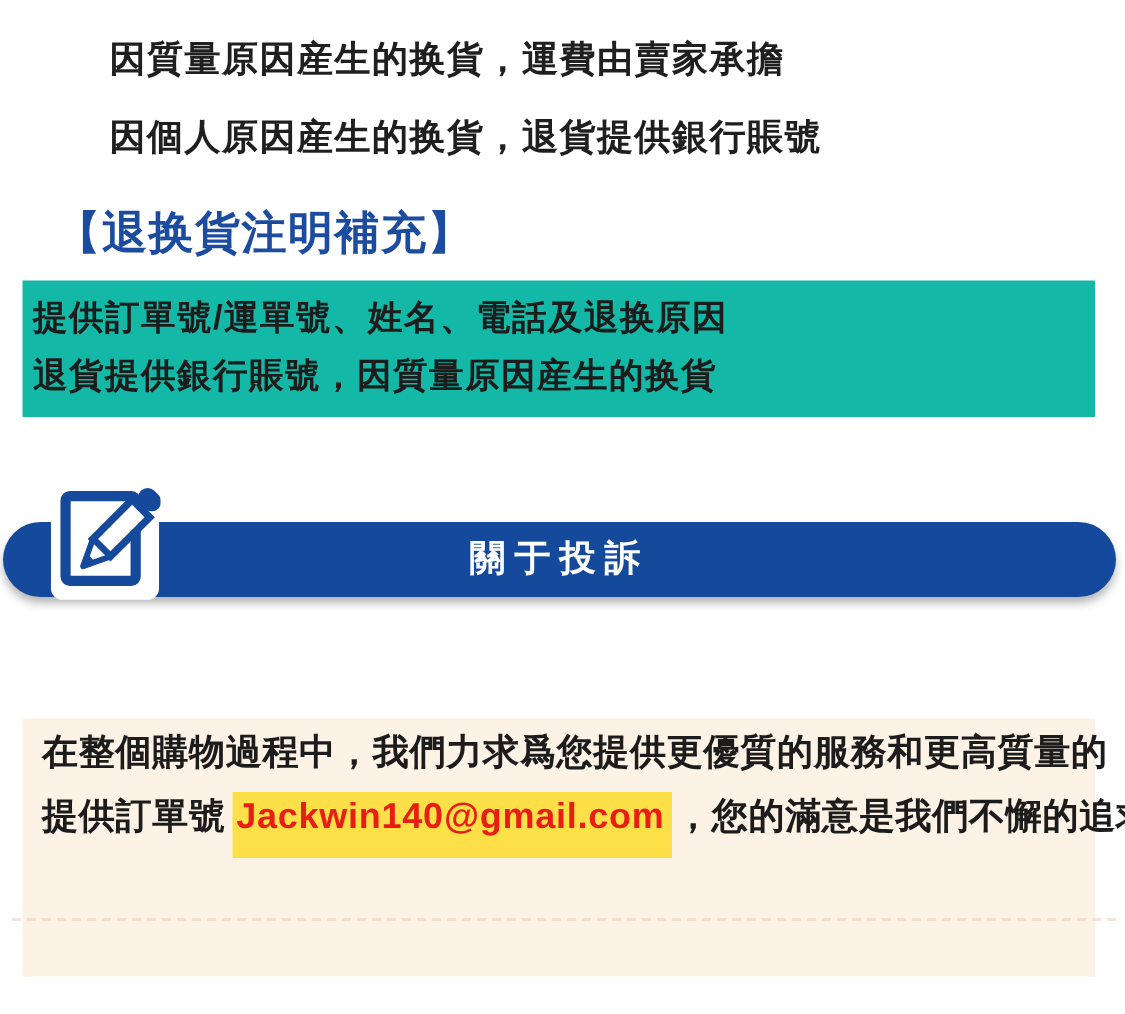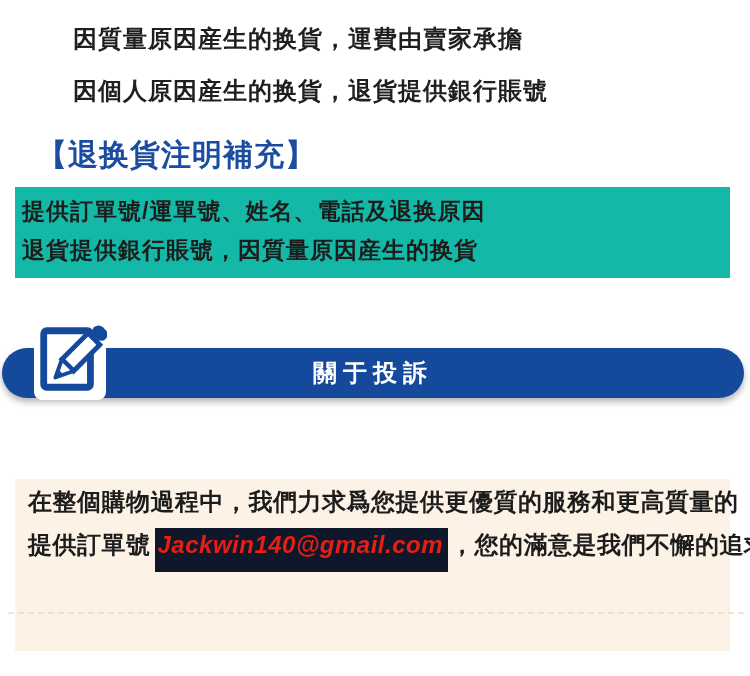--- a/index.html
+++ b/index.html
@@ -29,22 +29,22 @@
   .banner-title{position:absolute;left:0;top:0;width:100%;height:50px;line-height:50px;
     text-align:center;color:#ffffff;font-size:24px;font-weight:bold;letter-spacing:6px;
     white-space:nowrap;}
   .banner-icon{position:absolute;left:33px;top:317px;width:74px;height:84px;}
 
   
   .complaint-box{position:absolute;left:15px;top:435px;width:715px;height:172px;
     background:#fdf2e6;box-sizing:border-box;padding:1px 0 0 13px;margin-top:44px;}
   .complaint-line{font-size:24px;font-weight:bold;line-height:43px;margin:0;
     letter-spacing:0.5px;white-space:nowrap;color:#1c1c1c;}
-  .email-link{color:#e81e14;font-weight:bold;background:#0f172a;
-    padding:3px 5px 14px 3px;margin:0 2px 0 4px;text-decoration:none;font-style:italic;}
+  .email-link{color:#e81e14;font-weight:bold;background:#fde047;
+    padding:3px 5px 14px 3px;margin:0 2px 0 4px;text-decoration:none;}
 
   .dashed-sep{position:absolute;left:8px;top:612px;width:736px;height:0;
     border-top:2px dashed #ecd9c8;opacity:.7;}
 </style>
 </head>
 <body>
 
 <div class="page">
 
   <p class="policy-line l1">因質量原因産生的换貨，運費由賣家承擔</p>

